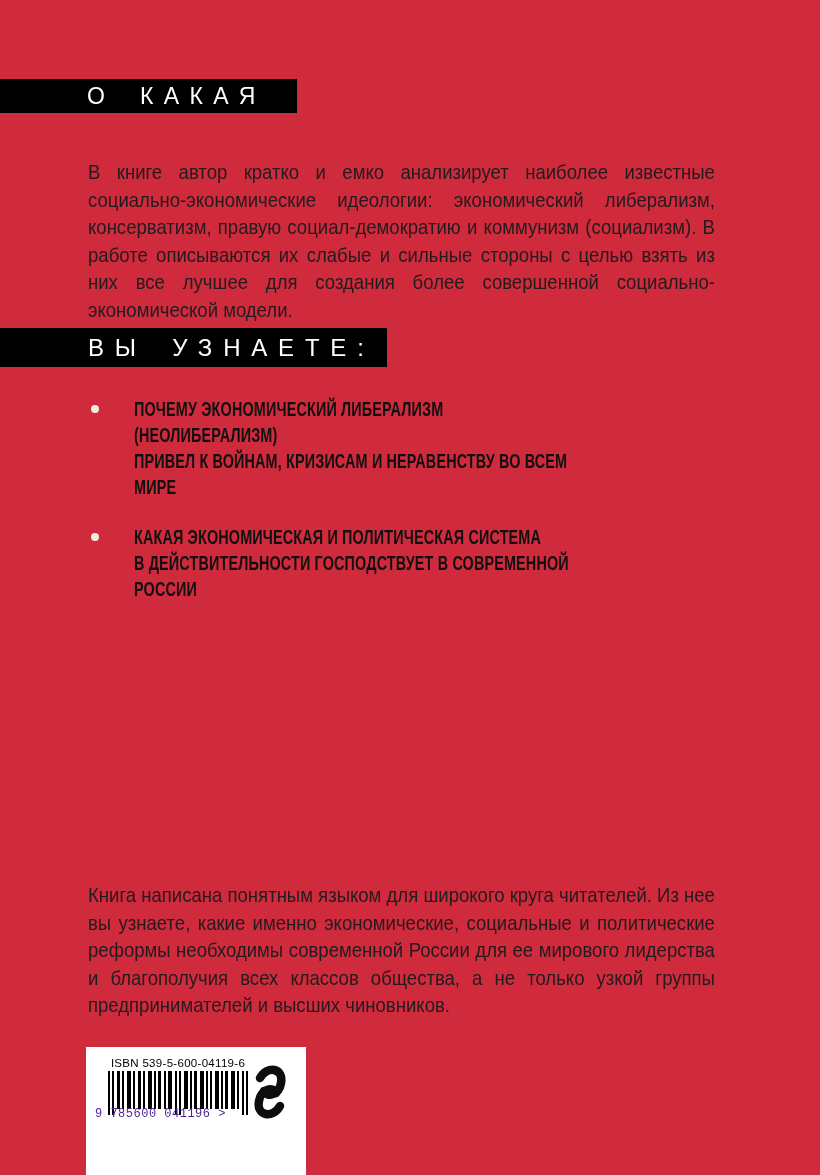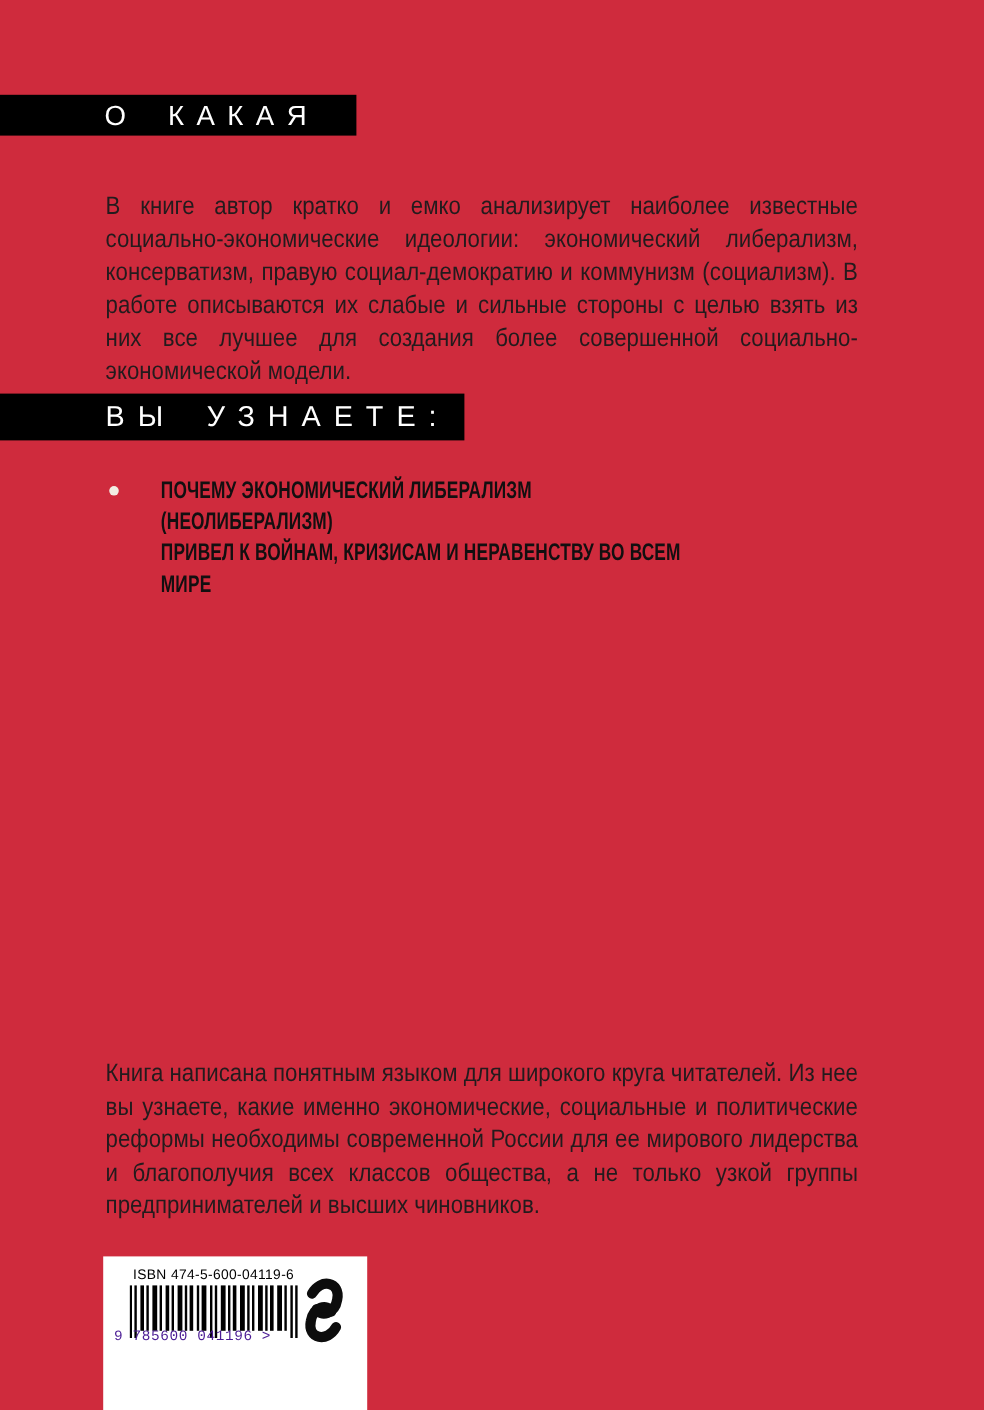--- a/index.html
+++ b/index.html
@@ -86,26 +86,31 @@
   <div class="banner banner-learn">
     <span>ВЫ УЗНАЕТЕ:</span>
   </div>
 
   <div class="bullets">
     <div class="bullet-item">
       <span class="bullet-dot"></span>
       <span class="bullet-text">ПОЧЕМУ ЭКОНОМИЧЕСКИЙ ЛИБЕРАЛИЗМ (НЕОЛИБЕРАЛИЗМ)
 ПРИВЕЛ К ВОЙНАМ, КРИЗИСАМ И НЕРАВЕНСТВУ ВО ВСЕМ МИРЕ</span>
     </div>
+    <div class="bullet-item">
+      <span class="bullet-dot"></span>
+      <span class="bullet-text">КАКАЯ ЭКОНОМИЧЕСКАЯ И ПОЛИТИЧЕСКАЯ СИСТЕМА
+В ДЕЙСТВИТЕЛЬНОСТИ ГОСПОДСТВУЕТ В СОВРЕМЕННОЙ РОССИИ</span>
+    </div>
   </div>
 
   <p class="para para-closing">Книга написана понятным языком для широкого круга читателей. Из нее вы узнаете, какие именно экономические, социальные и политические реформы необходимы современной России для ее мирового лидерства и благополучия всех классов общества, а не только узкой группы предпринимателей и высших чиновников.</p>
 
   <div class="isbn-box">
-    <div class="isbn-label">ISBN 474-5-600-04119-6</div>
+    <div class="isbn-label">ISBN 539-5-600-04119-6</div>
 
     <svg class="barcode-svg" width="142" height="46" viewBox="0 0 142 46" aria-hidden="true">
       <g fill="#000">
 
         <rect x="0" y="0" width="2" height="44"></rect>
           <rect x="4" y="0" width="2" height="44"></rect>
 
         <rect x="9" y="0" width="3" height="38"></rect>
           <rect x="14" y="0" width="2" height="38"></rect>
         <rect x="19" y="0" width="4" height="38"></rect>

